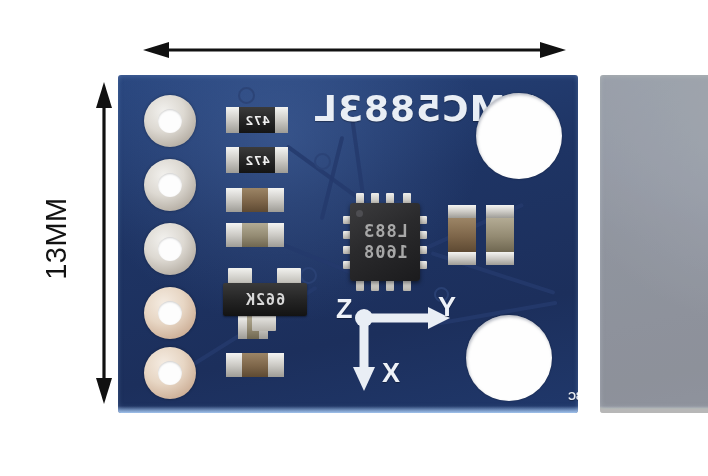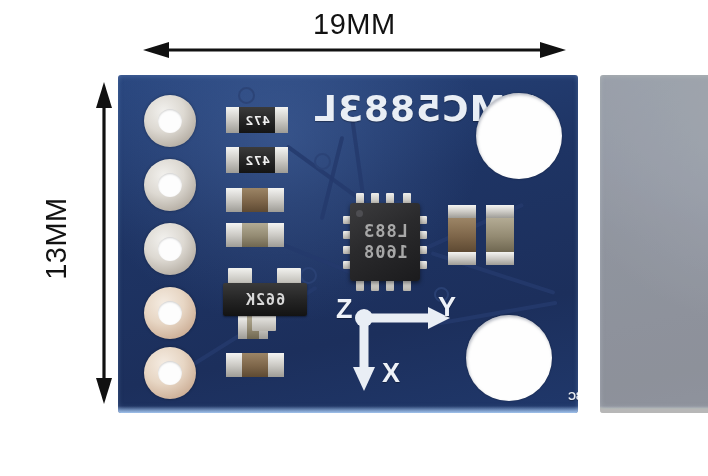--- a/index.html
+++ b/index.html
@@ -242,21 +242,20 @@
     <circle cx="14" cy="13" r="9" fill="#e9eef5"></circle>
     <path d="M14 13 L82 13" stroke="#e9eef5" stroke-width="9" stroke-linecap="butt"></path>
     <path d="M78 2 L100 13 L78 24 Z" fill="#e9eef5"></path>
     <path d="M14 13 L14 66" stroke="#e9eef5" stroke-width="9" stroke-linecap="butt"></path>
     <path d="M3 62 L14 86 L25 62 Z" fill="#e9eef5"></path>
   </svg>
   <div class="axis-letter" id="ax-z">Z</div>
   <div class="axis-letter" id="ax-y">Y</div>
   <div class="axis-letter" id="ax-x">X</div>
 
-  <div class="dim-label" id="w-label">19MM</div>
   <svg id="w-arrow" viewBox="0 0 423 16">
     <line x1="12" y1="8" x2="411" y2="8" stroke="#111111" stroke-width="3.2"></line>
     <path d="M0 8 L26 0 L26 16 Z" fill="#111111"></path>
     <path d="M423 8 L397 0 L397 16 Z" fill="#111111"></path>
   </svg>
 
   <div class="dim-label" id="h-label">13MM</div>
   <svg id="h-arrow" viewBox="0 0 16 322">
     <line x1="8" y1="12" x2="8" y2="310" stroke="#111111" stroke-width="3.2"></line>
     <path d="M8 0 L0 26 L16 26 Z" fill="#111111"></path>

